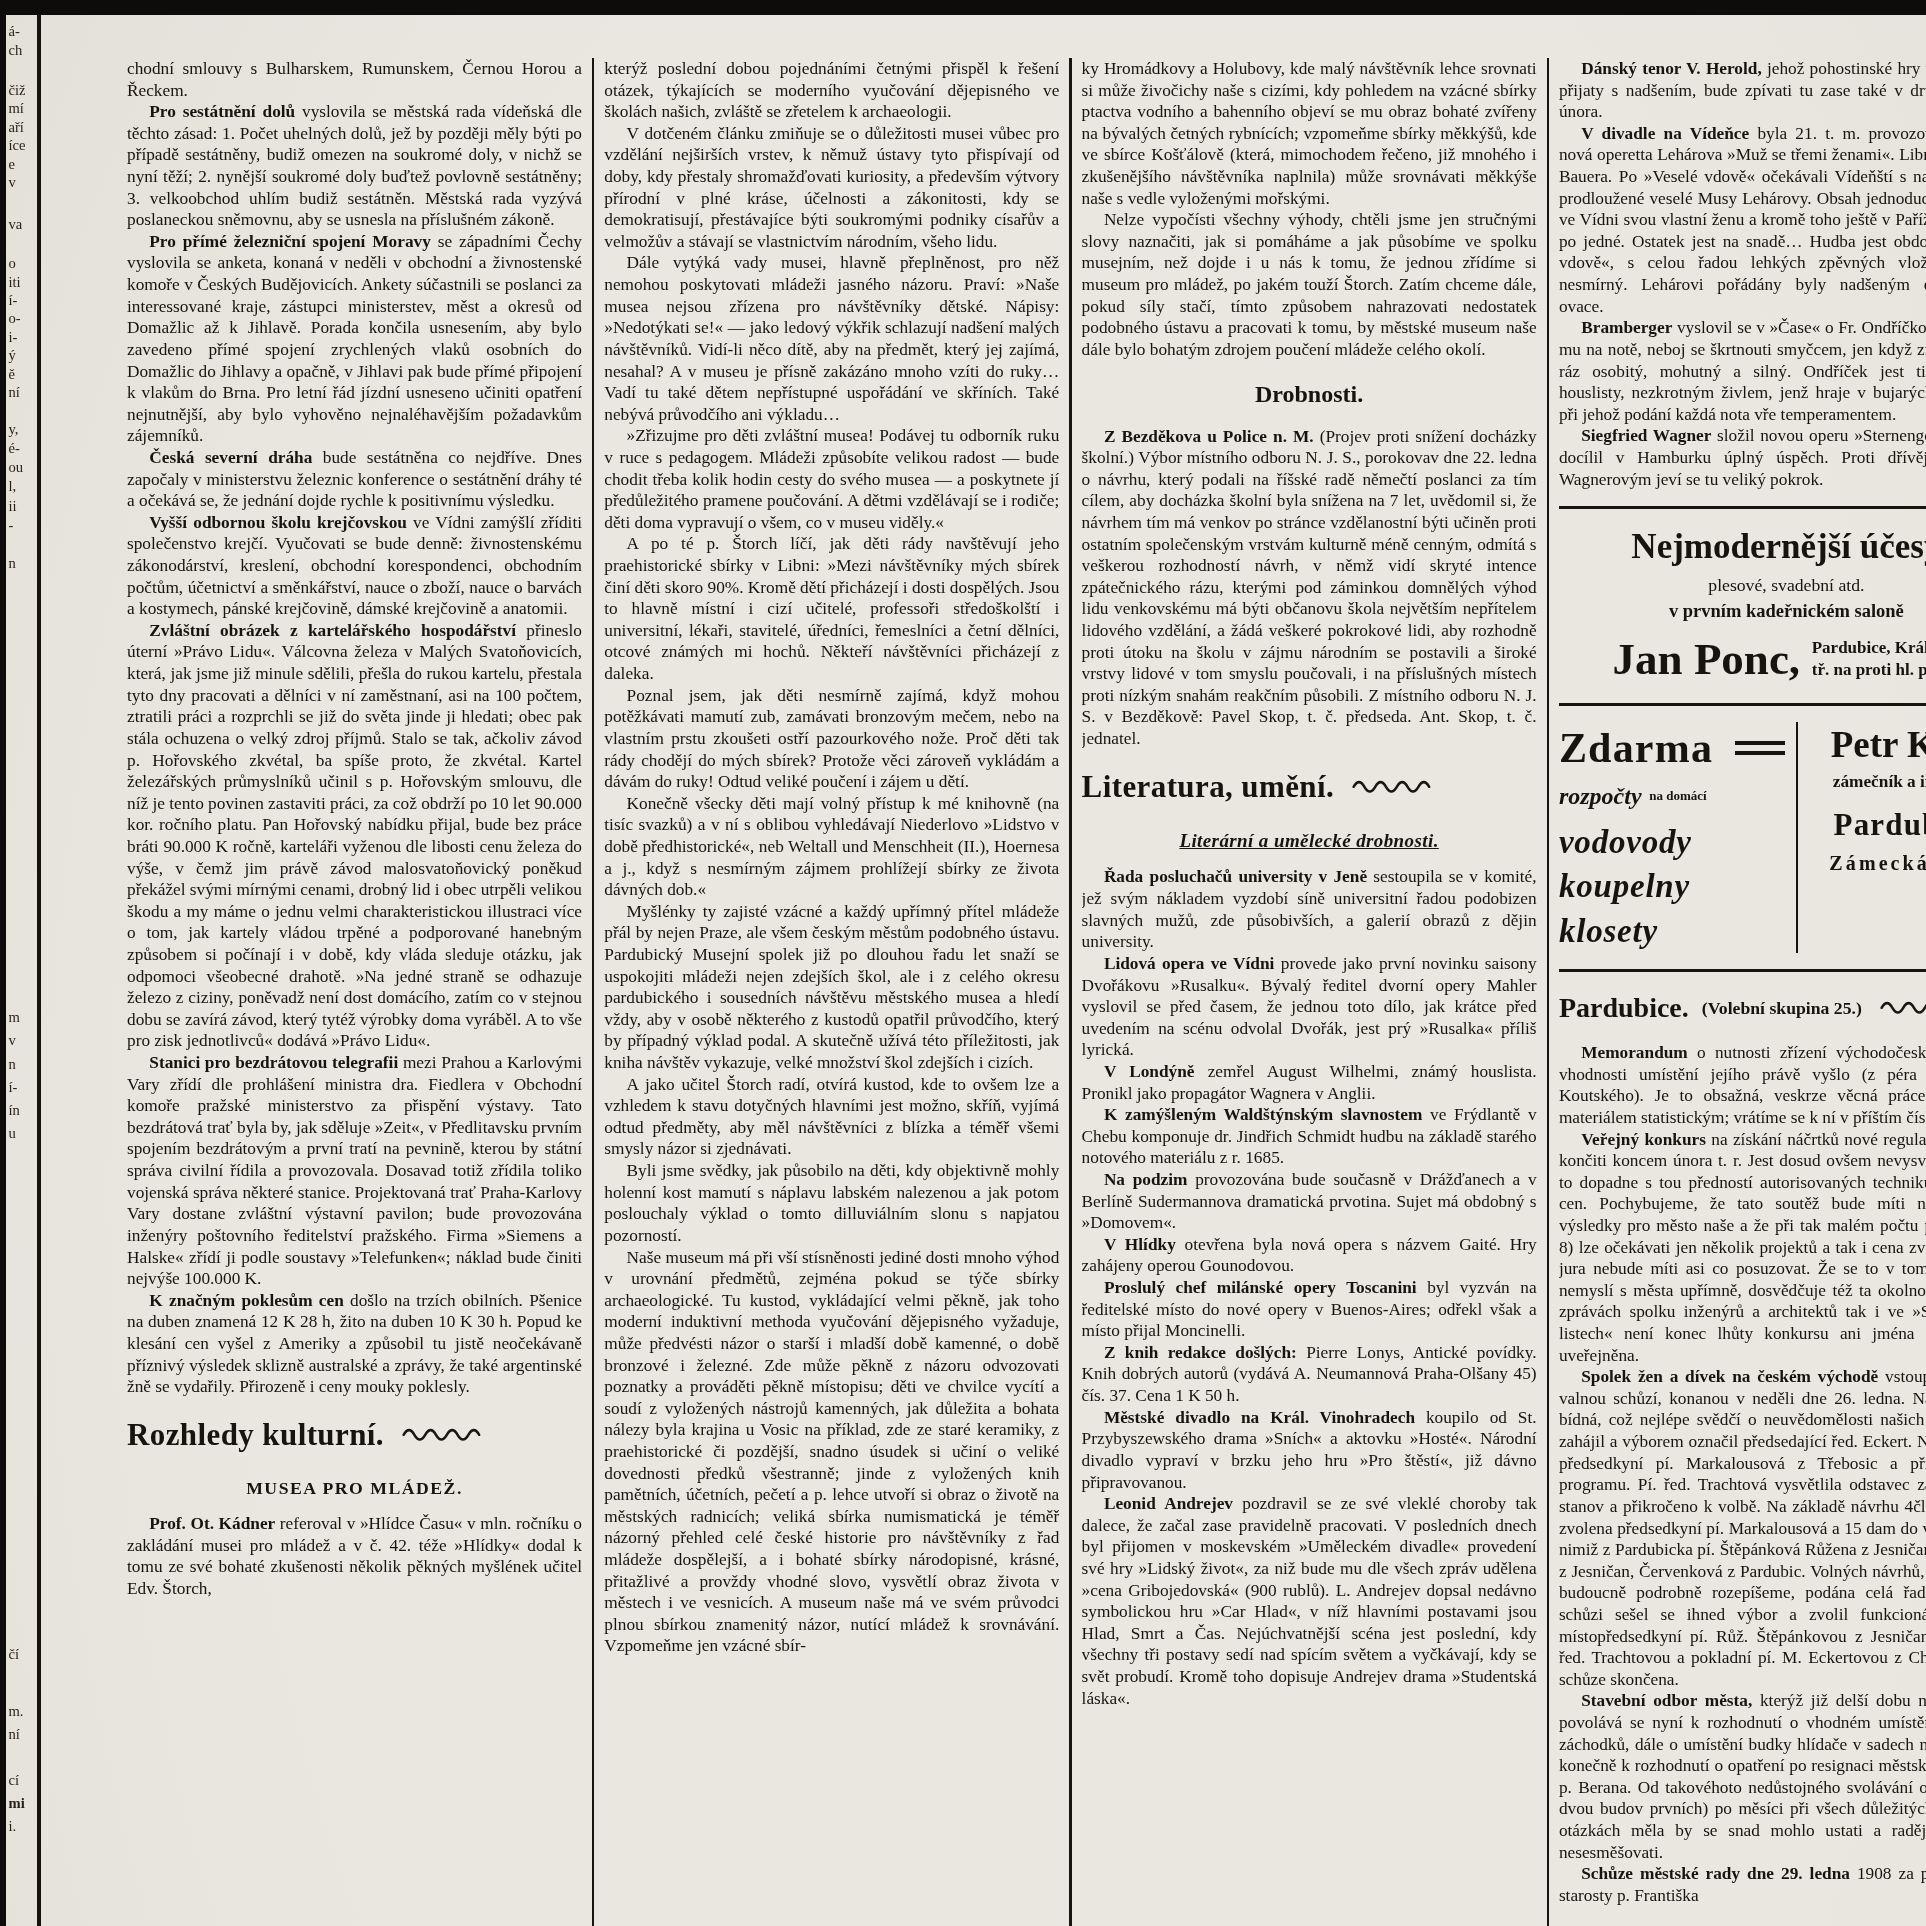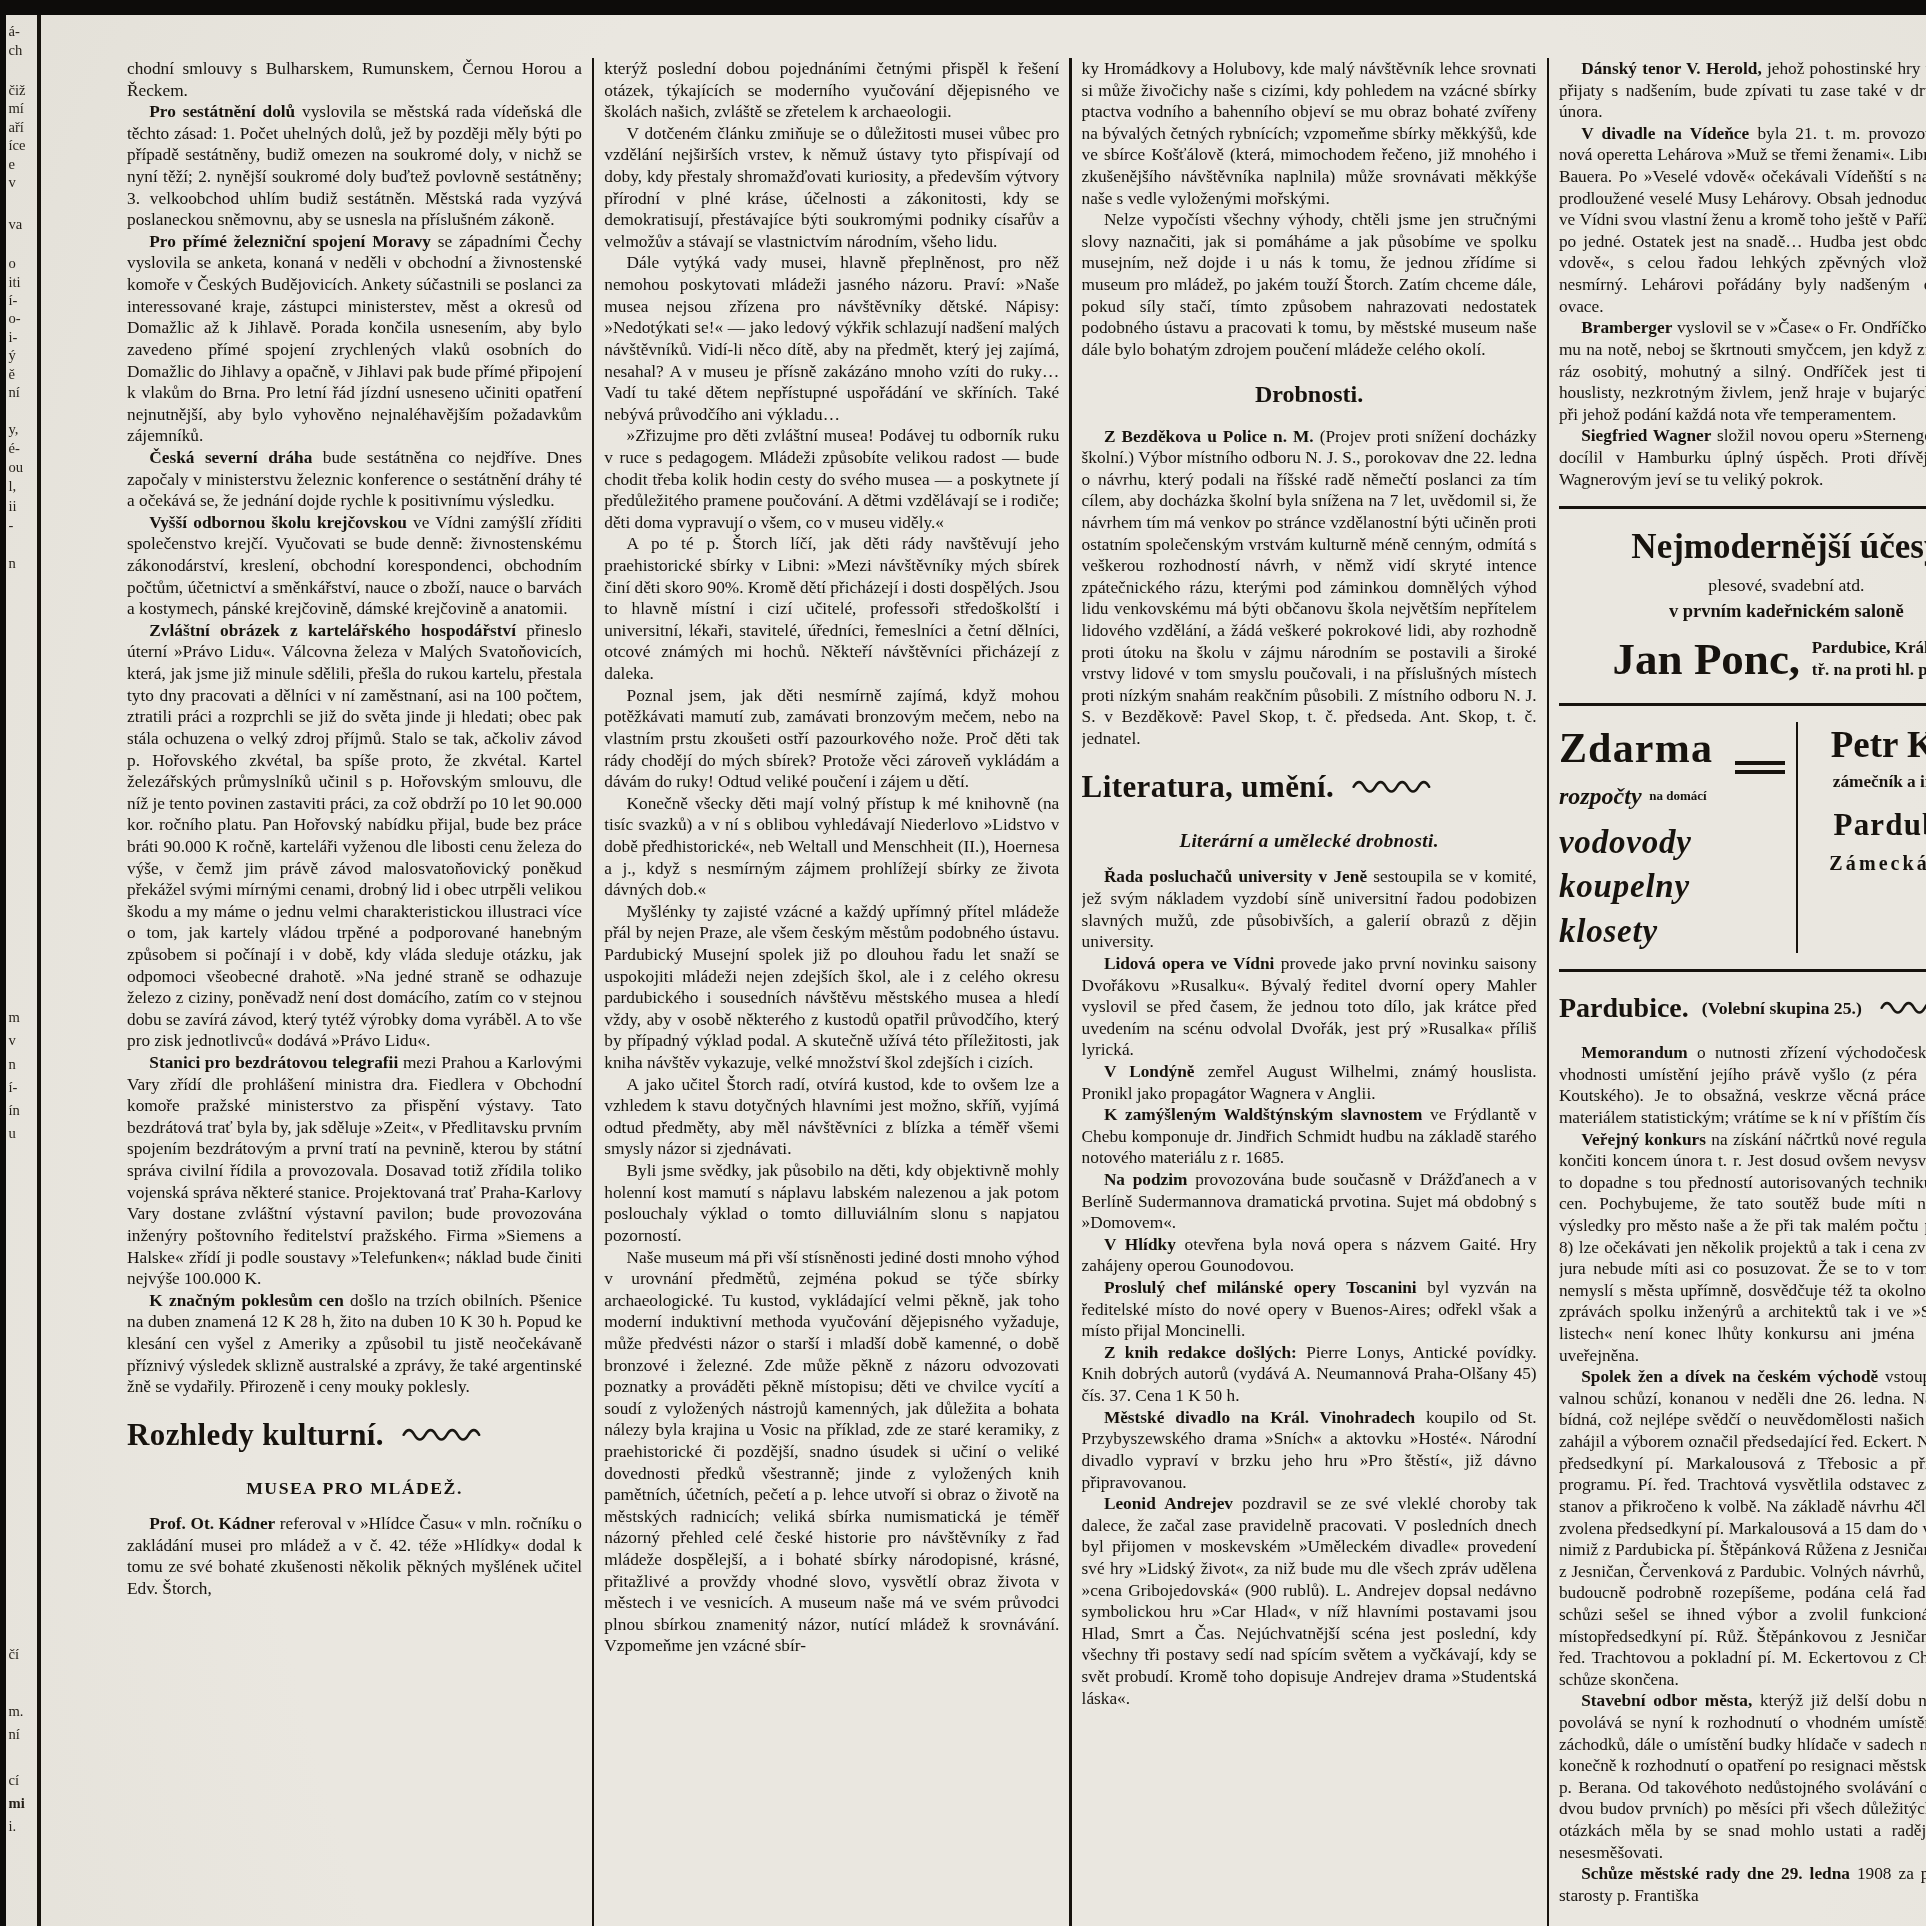--- a/index.html
+++ b/index.html
@@ -30,37 +30,37 @@
   .headline { font-weight:bold; display:flex; align-items:center; gap:13px; margin:18px 0 17px; }
   .headline .t { white-space:nowrap; }
   .headline.xl .t { font-size:31px; letter-spacing:0.4px; }
   .headline.center { justify-content:center; }
   .headline.center .t { font-size:24px; }
   .headline.md .t { font-size:28px; }
   .headline .suffix { font-size:17.7px; font-weight:bold; white-space:nowrap; }
   .squiggle { width:96px; height:21.6px; flex:0 0 auto; }
 
   .subhead { text-align:center; font-weight:bold; font-size:17.7px; letter-spacing:1.5px; margin:22.3px 0 14px; }
-  .subhead.it { font-style:italic; letter-spacing:0.4px; font-size:19px; }
+  .subhead.it { font-style:italic; letter-spacing:0.4px; font-size:19px;text-decoration:underline; }
 
   .rule { height:2.7px; background:#17130e; margin:16px 0; }
 
   .ad1 { text-align:center; margin:10px 0; }
   .ad1-line1 { font-size:35px; font-weight:bold; white-space:nowrap; }
   .ad1-line2 { font-size:17.7px; margin-top:5.4px; }
   .ad1-line3 { font-size:18.5px; font-weight:bold; margin-top:3.9px; }
   .ad1-row { display:flex; align-items:center; justify-content:center; gap:11.6px; margin-top:7.7px; text-align:left; }
   .ad1-name { font-size:45px; font-weight:bold; white-space:nowrap; }
   .ad1-addr { font-size:17px; font-weight:bold; line-height:1.3; }
 
   .ad2 { display:flex; margin:10px 0; align-items:stretch; }
   .ad2-left { flex:1 1 48%; }
   .ad2-div { flex:0 0 2.3px; background:#17130e; margin:0 10.8px; }
   .ad2-right { flex:1 1 52%; text-align:center; }
-  .zdarma-row { display:flex; align-items:flex-end; gap:22px; }
+  .zdarma-row { display:flex; align-items:center; gap:22px; }
   .zdarma { font-size:42px; font-weight:bold; letter-spacing:1.2px; white-space:nowrap; }
   .dbl-bar { display:flex; flex-direction:column; gap:5.4px; }
   .dbl-bar i { display:block; width:50px; height:3.9px; background:#17130e; }
   .rozpocty-row { display:flex; align-items:center; gap:7.7px; margin:7px 0 8.5px; }
   .rozpocty { font-size:24px; font-weight:bold; font-style:italic; white-space:nowrap; }
   .na-domaci { font-size:13px; font-weight:bold; line-height:1.15; }
   .ad2-item { font-size:33px; font-weight:bold; font-style:italic; letter-spacing:0.8px; line-height:1.35; white-space:nowrap; }
   .kraj-name { font-size:37px; font-weight:bold; white-space:nowrap; }
   .kraj-title { font-size:17.3px; font-weight:bold; margin-top:3.1px; white-space:nowrap; }
   .kraj-city { font-size:31px; font-weight:bold; letter-spacing:1.2px; margin-top:13px; }

